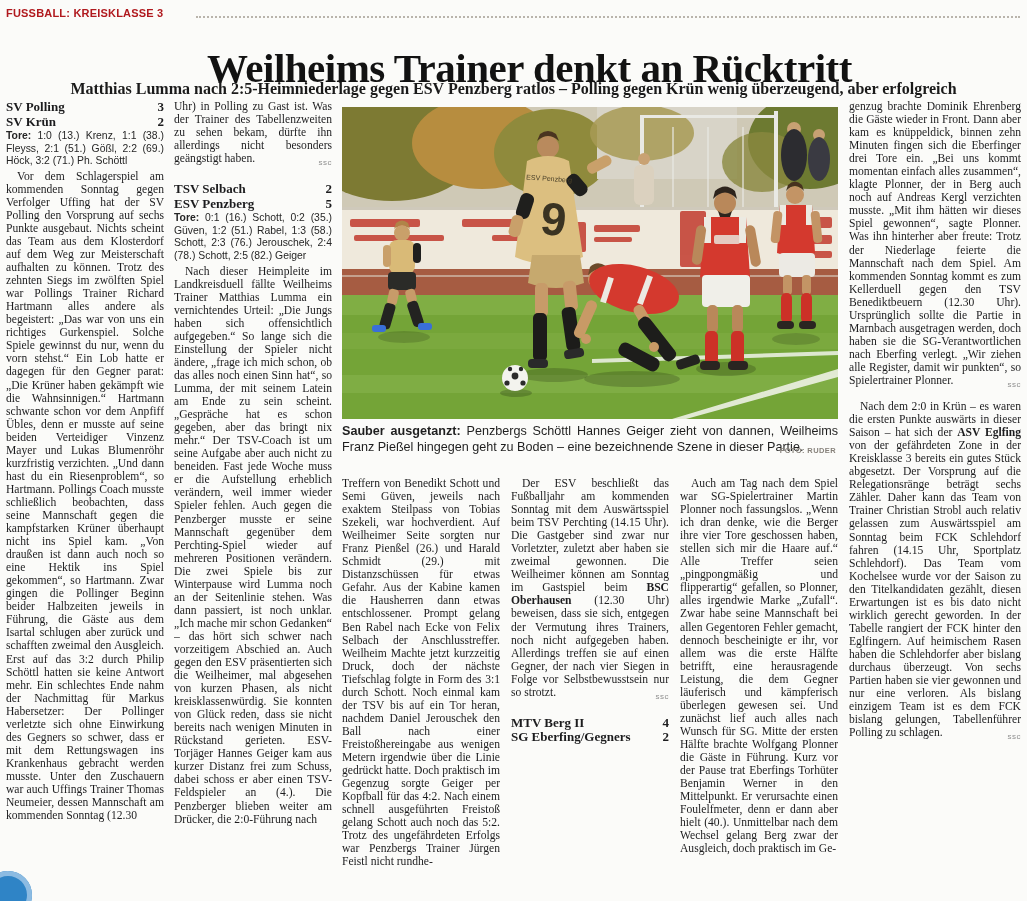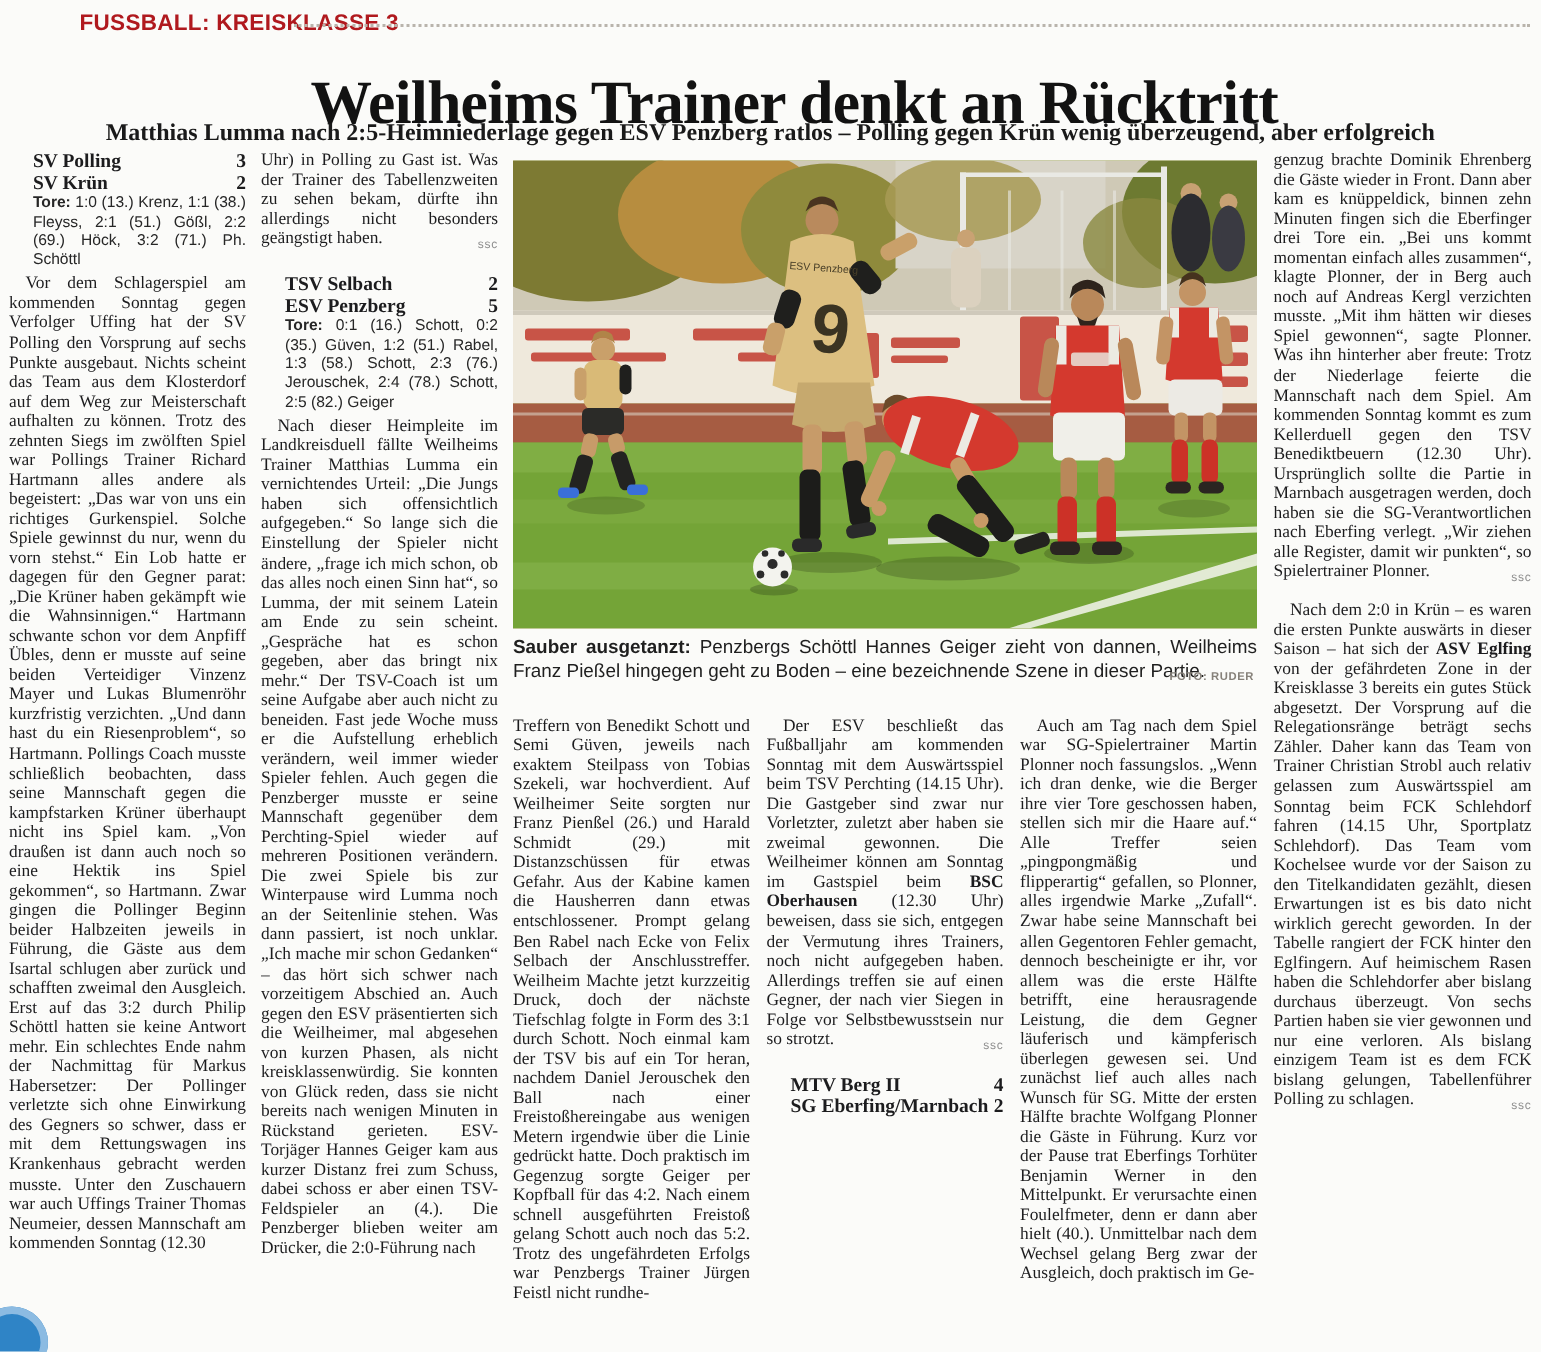--- a/index.html
+++ b/index.html
@@ -4,21 +4,21 @@
 <style>
   html,body{margin:0;padding:0;}
   body{
     width:1027px;height:901px;position:relative;overflow:hidden;
     background:#fbfbf9;color:#1c1c1e;
     font-family:"Liberation Serif", serif;
   }
   .kicker{
     position:absolute;left:6px;top:7px;
     font-family:"Liberation Sans",sans-serif;font-weight:bold;
-    font-size:15px;letter-spacing:.2px;color:#b0191e;white-space:nowrap;margin-left:47px;
+    font-size:11px;letter-spacing:.2px;color:#b0191e;white-space:nowrap;
   }
   .kicker-rule{
     position:absolute;left:196px;right:7px;top:16px;height:0;
     border-top:2px dotted #b9b4ac;
   }
   .headline{
     position:absolute;left:0;top:28px;width:100%;text-align:center;
     font-size:41px;font-weight:bold;color:#121212;letter-spacing:-.5px;
   }
   .subhead{
@@ -27,21 +27,21 @@
   }
   .col{
     position:absolute;top:100px;height:797px;width:158px;overflow:hidden;
     font-size:11.6px;line-height:13.05px;text-align:justify;
   }
   #c0{left:6px;} #c1{left:174px;} #c5{left:849px;width:172px;}
   #c2,#c3,#c4{top:477px;height:420px;}
   #c2{left:342px;} #c3{left:511px;} #c4{left:680px;}
   p.body{margin:0;}
   p.body.ind{text-indent:11px;}
-  .scorebox{margin:0 0 1px 16px;}
+  .scorebox{margin:0 0 1px 0;}
   .scorebox.gap{margin-top:17px;}
   .score-row{
     display:flex;justify-content:space-between;
     font-weight:bold;font-size:13px;line-height:14.5px;
   }
   .tore{
     margin:1px 0 2px 0;
     font-family:"Liberation Sans",sans-serif;
     font-size:10.4px;line-height:12.6px;color:#262626;text-align:justify;
   }
@@ -111,21 +111,21 @@
     <p class="body"><span>Treffern von Benedikt Schott und Semi Güven, jeweils nach exaktem Steilpass von Tobias Szekeli, war hochverdient. Auf Weilheimer Seite sorgten nur Franz Pienßel (26.) und Harald Schmidt (29.) mit Distanzschüssen für etwas Gefahr. Aus der Kabine kamen die Hausherren dann etwas entschlossener. Prompt gelang Ben Rabel nach Ecke von Felix Selbach der Anschlusstreffer. Weilheim Machte jetzt kurzzeitig Druck, doch der nächste Tiefschlag folgte in Form des 3:1 durch Schott. Noch einmal kam der TSV bis auf ein Tor heran, nachdem Daniel Jerouschek den Ball nach einer Freistoßhereingabe aus wenigen Metern irgendwie über die Linie gedrückt hatte. Doch praktisch im Gegenzug sorgte Geiger per Kopfball für das 4:2. Nach einem schnell ausgeführten Freistoß gelang Schott auch noch das 5:2. Trotz des ungefährdeten Erfolgs war Penzbergs Trainer Jürgen Feistl nicht rundhe-</span></p>
   </div>
 <div class="col" id="c3">
     <p class="body ind"><span>Der ESV beschließt das Fußballjahr am kommenden Sonntag mit dem Auswärtsspiel beim TSV Perchting (14.15 Uhr). Die Gastgeber sind zwar nur Vorletzter, zuletzt aber haben sie zweimal gewonnen. Die Weilheimer können am Sonntag im Gastspiel beim </span><b>BSC Oberhausen</b><span> (12.30 Uhr) beweisen, dass sie sich, entgegen der Vermutung ihres Trainers, noch nicht aufgegeben haben. Allerdings treffen sie auf einen Gegner, der nach vier Siegen in Folge vor Selbstbewusstsein nur so strotzt.</span><span class="author">ssc</span></p>
     <div class="scorebox gap">
       <div class="score-row">
         <span>MTV Berg II</span>
         <span>4</span>
       </div>
       <div class="score-row">
-        <span>SG Eberfing/Marnbach</span>
+        <span>SG Eberfing/Gegners</span>
         <span>2</span>
       </div>
     </div>
   </div>
 <div class="col" id="c4">
     <p class="body ind"><span>Auch am Tag nach dem Spiel war SG-Spielertrainer Martin Plonner noch fassungslos. „Wenn ich dran denke, wie die Berger ihre vier Tore geschossen haben, stellen sich mir die Haare auf.“ Alle Treffer seien „pingpongmäßig und flipperartig“ gefallen, so Plonner, alles irgendwie Marke „Zufall“. Zwar habe seine Mannschaft bei allen Gegentoren Fehler gemacht, dennoch bescheinigte er ihr, vor allem was die erste Hälfte betrifft, eine herausragende Leistung, die dem Gegner läuferisch und kämpferisch überlegen gewesen sei. Und zunächst lief auch alles nach Wunsch für SG. Mitte der ersten Hälfte brachte Wolfgang Plonner die Gäste in Führung. Kurz vor der Pause trat Eberfings Torhüter Benjamin Werner in den Mittelpunkt. Er verursachte einen Foulelfmeter, denn er dann aber hielt (40.). Unmittelbar nach dem Wechsel gelang Berg zwar der Ausgleich, doch praktisch im Ge-</span></p>
   </div>
 <div class="col" id="c5">
     <p class="body"><span>genzug brachte Dominik Ehrenberg die Gäste wieder in Front. Dann aber kam es knüppeldick, binnen zehn Minuten fingen sich die Eberfinger drei Tore ein. „Bei uns kommt momentan einfach alles zusammen“, klagte Plonner, der in Berg auch noch auf Andreas Kergl verzichten musste. „Mit ihm hätten wir dieses Spiel gewonnen“, sagte Plonner. Was ihn hinterher aber freute: Trotz der Niederlage feierte die Mannschaft nach dem Spiel. Am kommenden Sonntag kommt es zum Kellerduell gegen den TSV Benediktbeuern (12.30 Uhr). Ursprünglich sollte die Partie in Marnbach ausgetragen werden, doch haben sie die SG-Verantwortlichen nach Eberfing verlegt. „Wir ziehen alle Register, damit wir punkten“, so Spielertrainer Plonner.</span><span class="author">ssc</span></p>
     <p class="body ind" style="margin-top: 13px;"><span>Nach dem 2:0 in Krün – es waren die ersten Punkte auswärts in dieser Saison – hat sich der </span><b>ASV Eglfing</b><span> von der gefährdeten Zone in der Kreisklasse 3 bereits ein gutes Stück abgesetzt. Der Vorsprung auf die Relegationsränge beträgt sechs Zähler. Daher kann das Team von Trainer Christian Strobl auch relativ gelassen zum Auswärtsspiel am Sonntag beim FCK Schlehdorf fahren (14.15 Uhr, Sportplatz Schlehdorf). Das Team vom Kochelsee wurde vor der Saison zu den Titelkandidaten gezählt, diesen Erwartungen ist es bis dato nicht wirklich gerecht geworden. In der Tabelle rangiert der FCK hinter den Eglfingern. Auf heimischem Rasen haben die Schlehdorfer aber bislang durchaus überzeugt. Von sechs Partien haben sie vier gewonnen und nur eine verloren. Als bislang einzigem Team ist es dem FCK bislang gelungen, Tabellenführer Polling zu schlagen.</span><span class="author">ssc</span></p>

